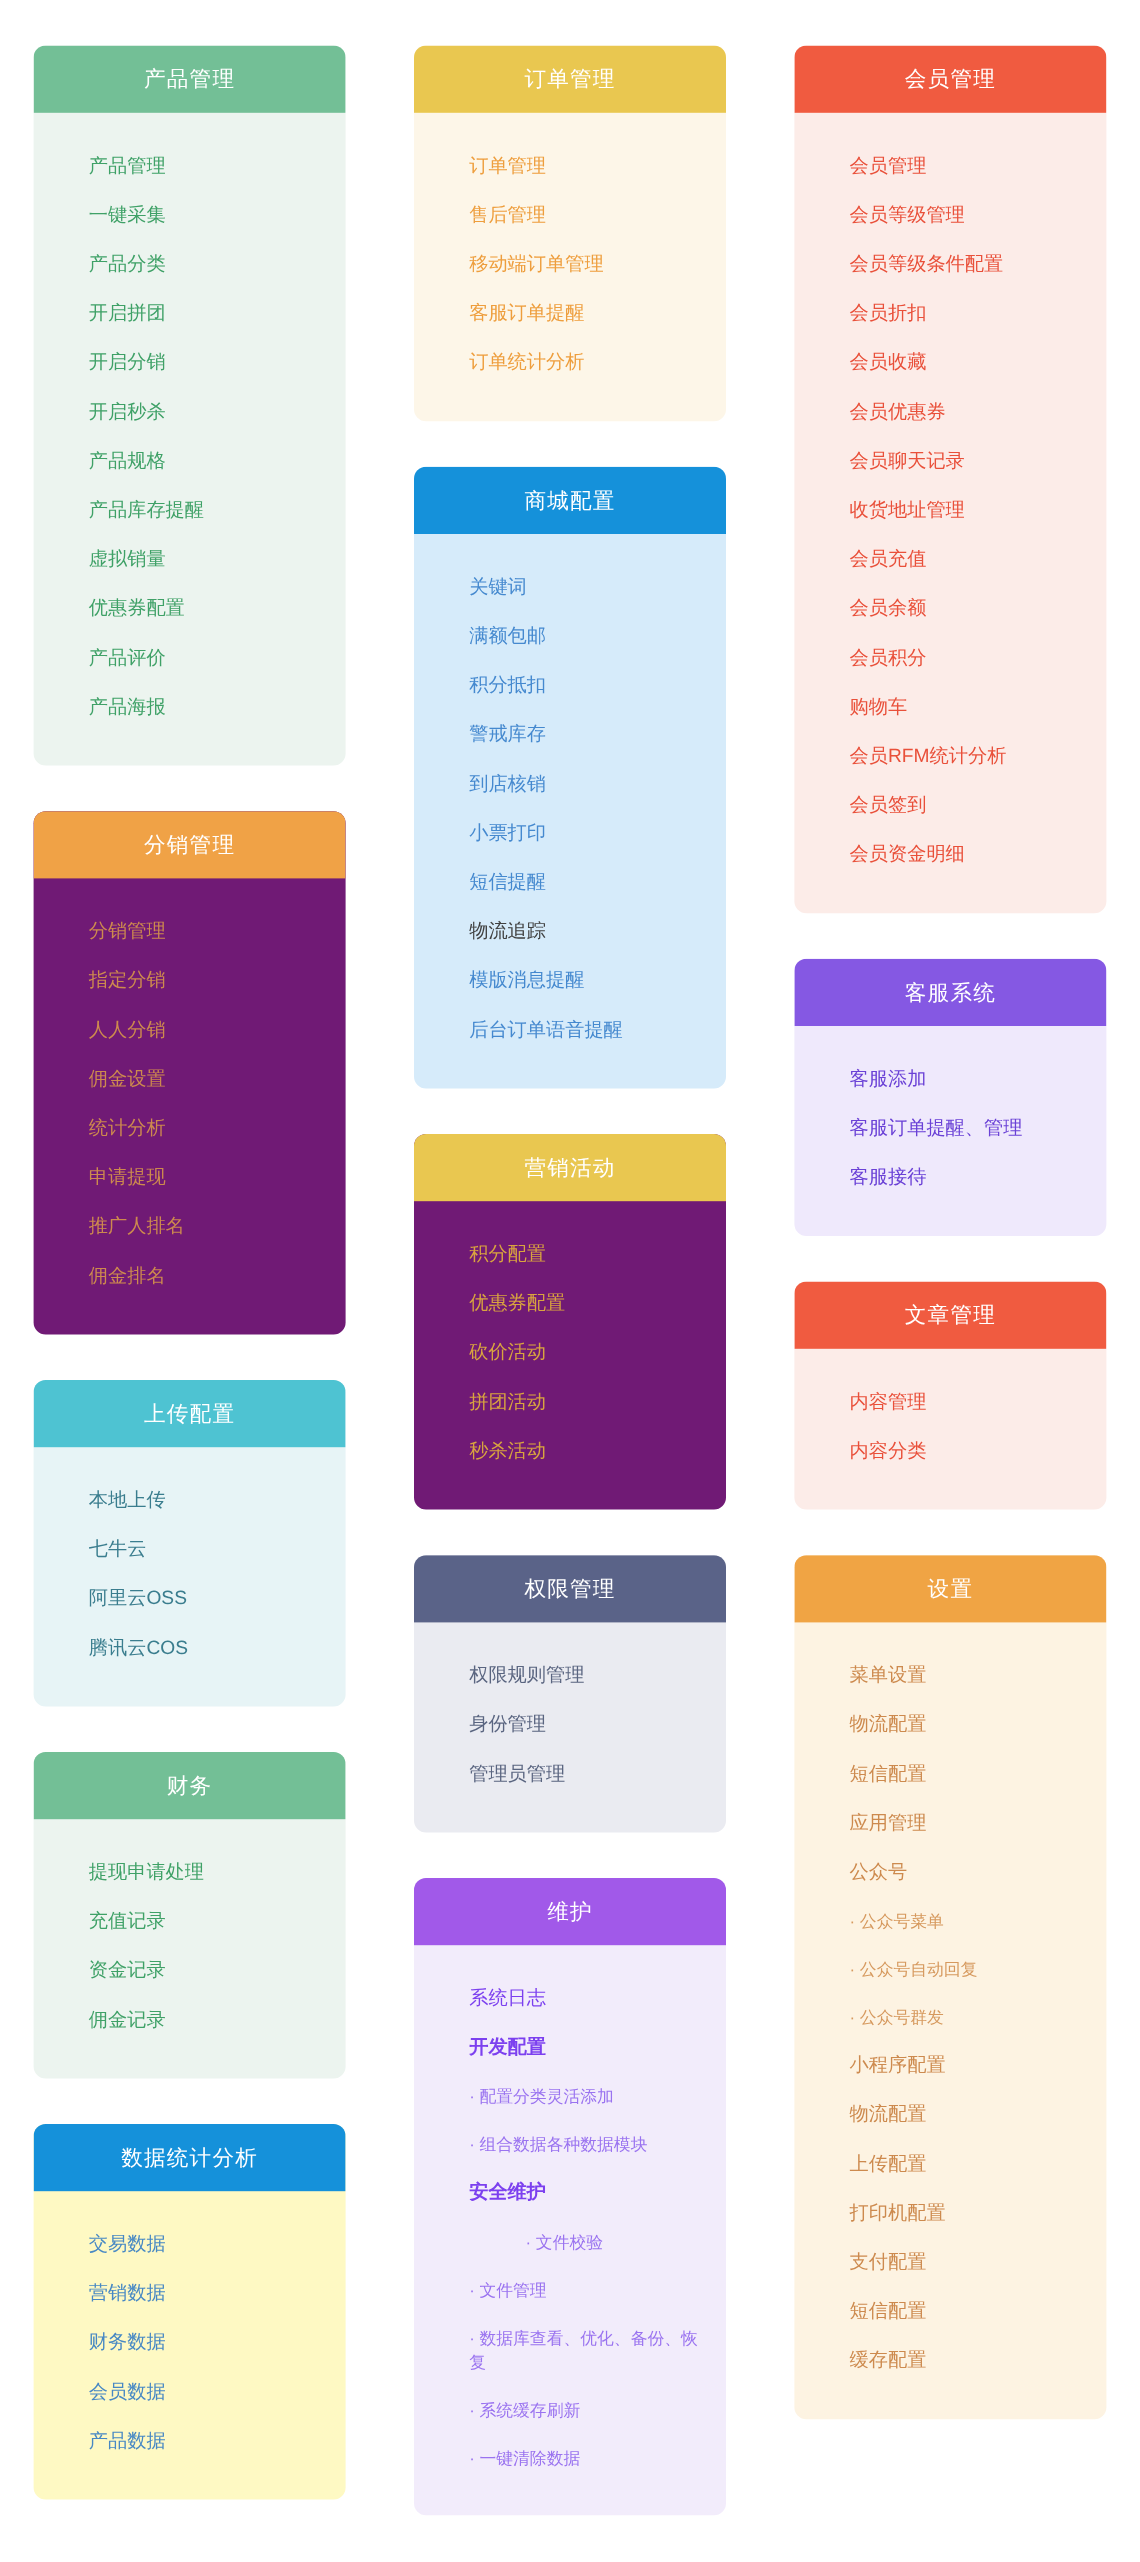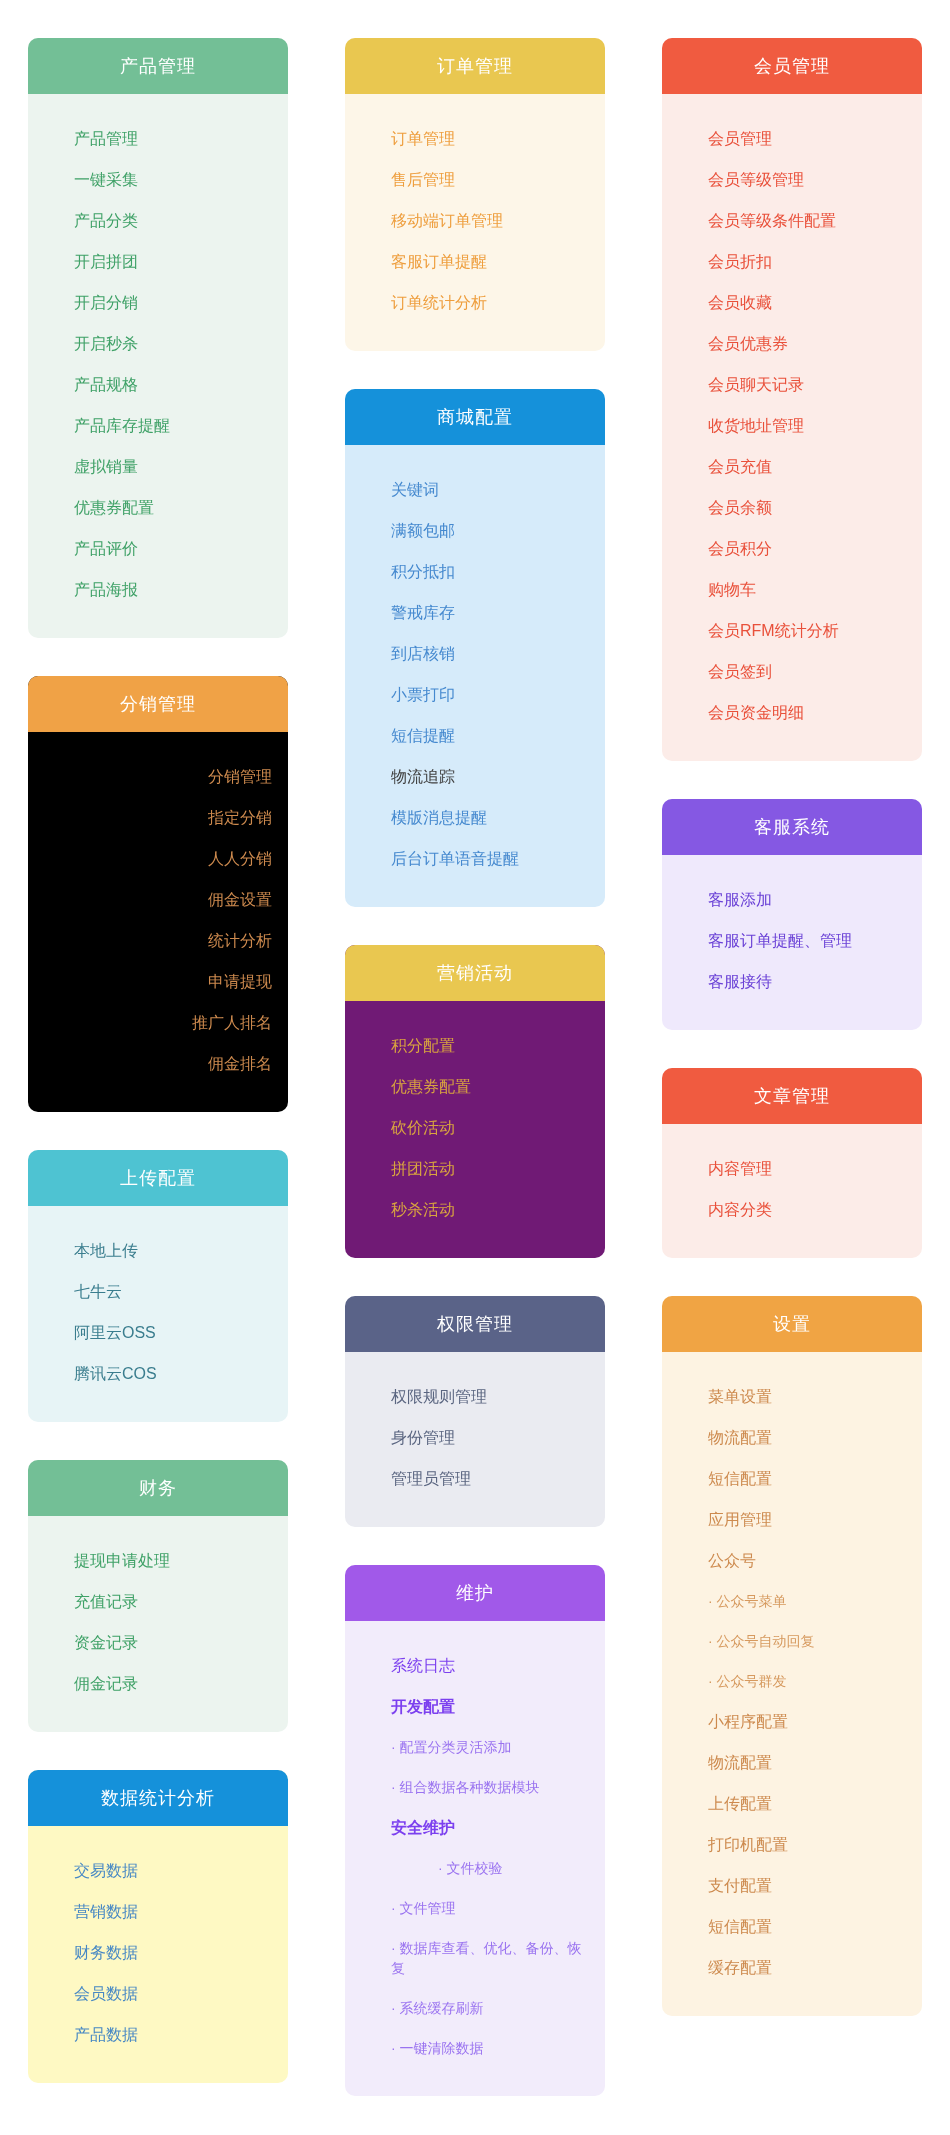--- a/index.html
+++ b/index.html
@@ -76,21 +76,21 @@
           <li class="item" style="color: rgb(63, 161, 103);">开启分销</li>
           <li class="item" style="color: rgb(63, 161, 103);">开启秒杀</li>
           <li class="item" style="color: rgb(63, 161, 103);">产品规格</li>
           <li class="item" style="color: rgb(63, 161, 103);">产品库存提醒</li>
           <li class="item" style="color: rgb(63, 161, 103);">虚拟销量</li>
           <li class="item" style="color: rgb(63, 161, 103);">优惠券配置</li>
           <li class="item" style="color: rgb(63, 161, 103);">产品评价</li>
           <li class="item" style="color: rgb(63, 161, 103);">产品海报</li>
         </ul>
       </section>
-      <section class="card" style="background: #000000; text-align: right;">
+      <section class="card" style="background: #701a75;">
         <header class="card-header" style="background: rgb(240, 162, 70);">
           <span class="card-title">分销管理</span>
         </header>
         <ul class="card-items">
           <li class="item" style="color: rgb(205, 138, 78);">分销管理</li>
           <li class="item" style="color: rgb(205, 138, 78);">指定分销</li>
           <li class="item" style="color: rgb(205, 138, 78);">人人分销</li>
           <li class="item" style="color: rgb(205, 138, 78);">佣金设置</li>
           <li class="item" style="color: rgb(205, 138, 78);">统计分析</li>
           <li class="item" style="color: rgb(205, 138, 78);">申请提现</li>

